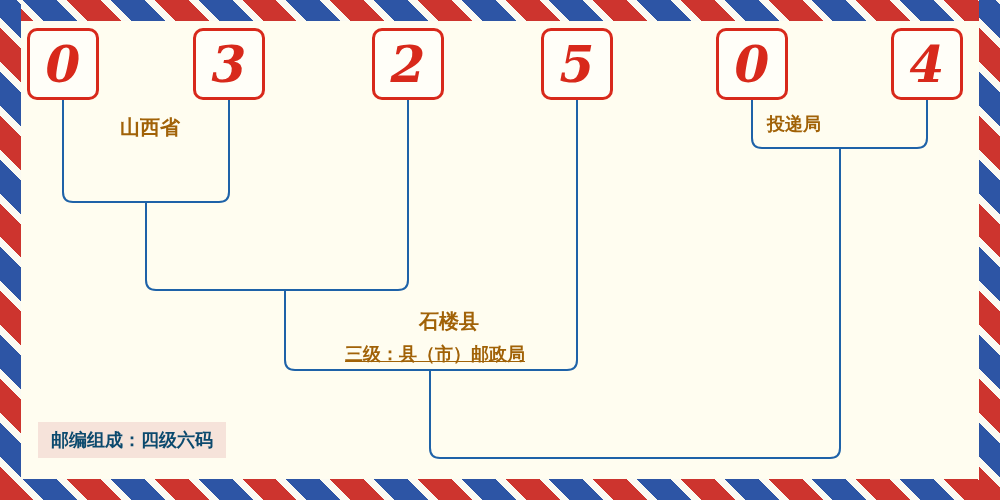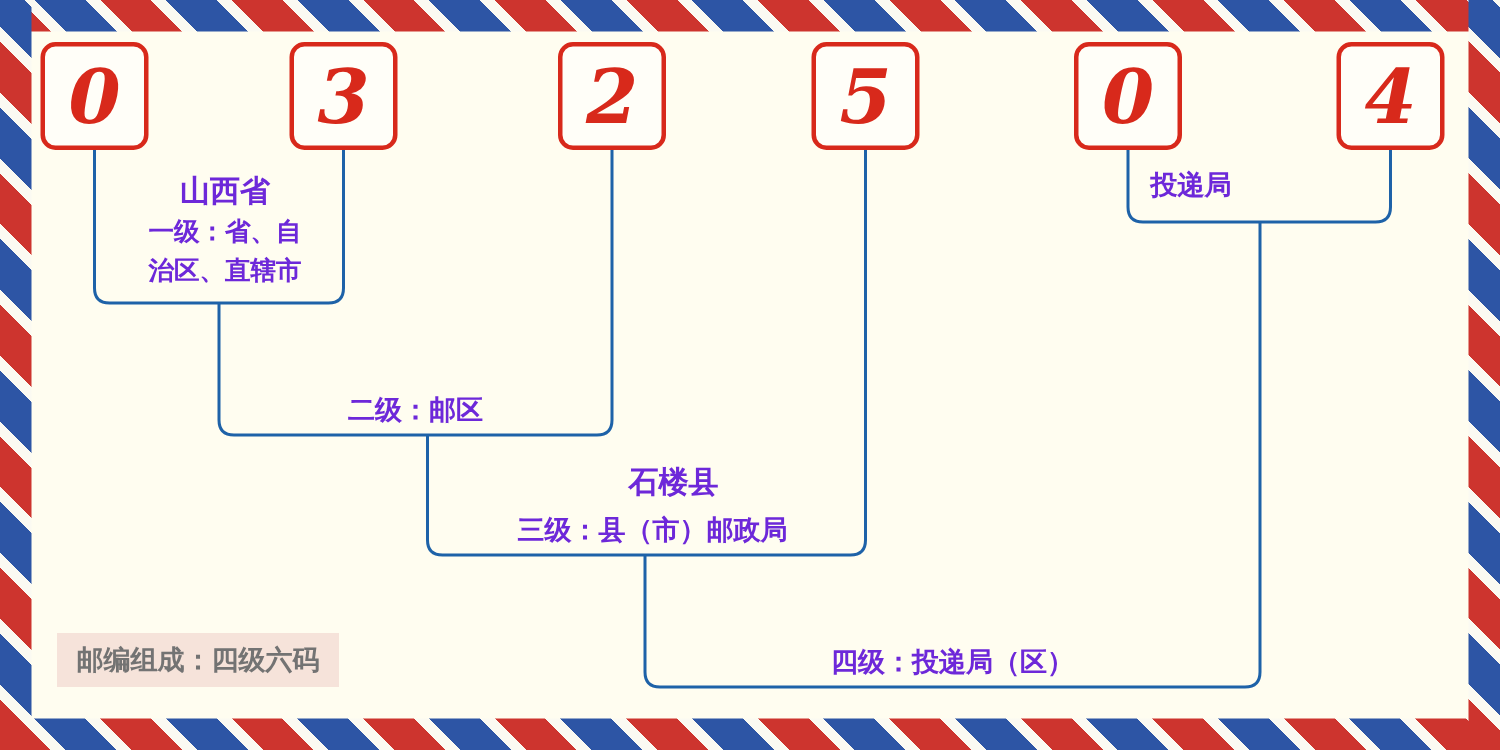--- a/index.html
+++ b/index.html
@@ -27,37 +27,37 @@
     display:flex; align-items:center; justify-content:center;
     font-family:"DejaVu Serif","Liberation Serif",serif;
     font-style:italic; font-weight:bold; font-size:50px; color:#d8291b;
   }
   .db1 { left:27px; }  .db2 { left:193px; } .db3 { left:372px; }
   .db4 { left:541px; } .db5 { left:716px; } .db6 { left:891px; }
 
   .lines { position:absolute; left:0; top:0; pointer-events:none; }
 
   .lbl {
-    position:absolute; color:#6d28d9; text-align:center;
+    position:absolute; color:#a16207; text-align:center;
     transform:translateX(-50%); white-space:nowrap;
     font-weight:bold; font-size:17px; line-height:1.55;
   }
   .region { font-size:20px; }
   .lbl-l1-region { left:150px; top:112px; }
   .lbl-l1-desc   { left:150px; top:142px; width:116px; white-space:normal; }
   .lbl-l2-desc   { left:277px; top:260px; font-size:18px; }
   .lbl-l3-region { left:449px; top:306px; }
-  .lbl-l3-desc   { left:435px; top:340px; font-size:18px; }
+  .lbl-l3-desc   { left:435px; top:340px; font-size:18px;text-decoration:underline; }
   .lbl-l4-office { left:637px; top:398px; }
   .lbl-l4-desc   { left:635px; top:428px; font-size:18px; }
   .lbl-delivery  { left:794px; top:110px; font-size:18px; }
 
   .note {
     position:absolute; left:38px; top:422px;
-    background:#f6e3da; color:#737373;
+    background:#f6e3da; color:#0c4a6e;
     font-weight:bold; font-size:18px; padding:6px 13px;
   }
 </style>
 </head>
 <body>
 
 <div class="canvas">
 
   <svg class="lines" width="1000" height="500" viewBox="0 0 1000 500">
     <path d="M63,100 V192 Q63,202 73,202 H219 Q229,202 229,192 V100" fill="none" stroke="#1e62a8" stroke-width="2"></path>
@@ -68,28 +68,25 @@
   </svg>
 
   <div class="digit-box db1">0</div>
   <div class="digit-box db2">3</div>
   <div class="digit-box db3">2</div>
   <div class="digit-box db4">5</div>
   <div class="digit-box db5">0</div>
   <div class="digit-box db6">4</div>
 
   <div class="lbl region lbl-l1-region">山西省</div>
-  <div class="lbl lbl-l1-desc">一级：省、自治区、直辖市</div>
 
-  <div class="lbl lbl-l2-desc">二级：邮区</div>
 
   <div class="lbl region lbl-l3-region">石楼县</div>
   <div class="lbl lbl-l3-desc">三级：县（市）邮政局</div>
 
-  <div class="lbl lbl-l4-desc">四级：投递局（区）</div>
 
   <div class="lbl lbl-delivery">投递局</div>
 
   <div class="note">邮编组成：四级六码</div>
 
   <div class="edge edge-top"></div>
   <div class="edge edge-bottom"></div>
   <div class="edge edge-left"></div>
   <div class="edge edge-right"></div>
 

